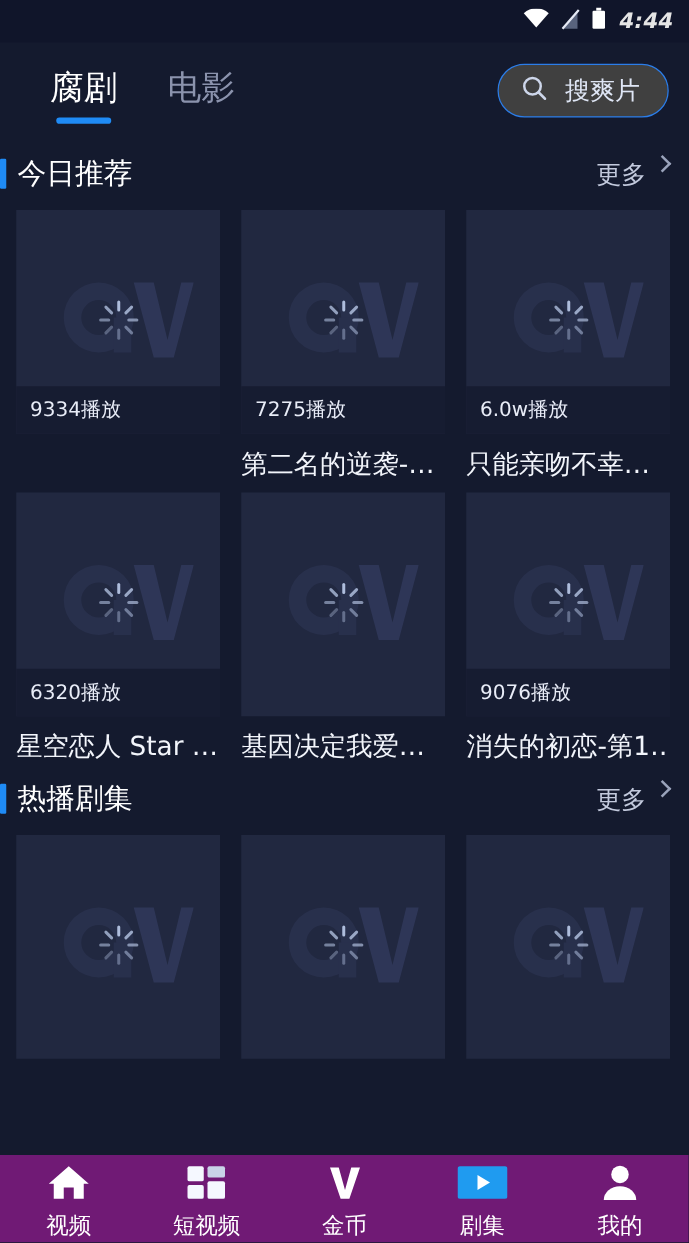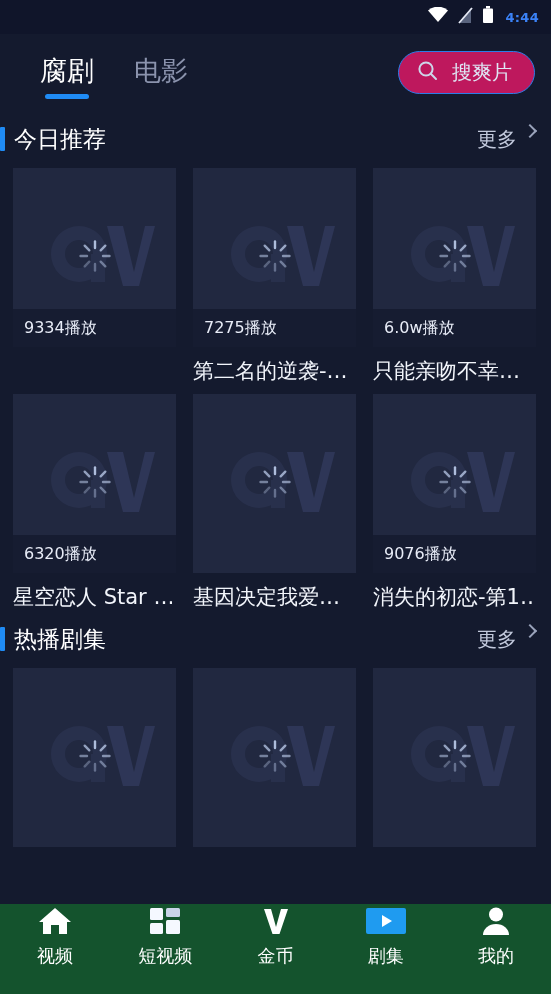--- a/index.html
+++ b/index.html
@@ -17,26 +17,27 @@
     height:34px;
     background:#10152a;
     display:flex;
     align-items:center;
     justify-content:flex-end;
     padding:0 12px;
     gap:9px;
   }
   .sb-icon { display:block; }
   .sb-time {
-    font-size:13px;
+    font-size:17px;
     font-weight:bold;
-    color:#3b82f6;
+    color:#e5e5e5;
     letter-spacing:.3px;
     font-family:"DejaVu Sans", sans-serif;
     margin-left:2px;
+    font-style:italic;
   }
 
   
   .header {
     height:76px;
     display:flex;
     align-items:center;
     padding:0 16px 0 40px;
     position:relative;
     text-align:right;
@@ -61,21 +62,21 @@
     height:5px;
     border-radius:3px;
     background:#1f8bf5;
   }
   .search-pill {
     margin-left:auto;
     display:flex;
     align-items:center;
     gap:14px;
     border:1.5px solid #2b7de9;
-    background:#be185d;
+    background:#404040;
     border-radius:22px;
     padding:8px 22px 8px 18px;
     cursor:pointer;
   }
   .search-label { font-size:20px; color:#dfe6f5; line-height:1; }
 
   
   .section-head {
     height:58px;
     display:flex;
@@ -152,24 +153,24 @@
     line-height:1.2;
     padding-top:12px;
     white-space:nowrap;
     overflow:hidden;
   }
 
   
   .bottomnav {
     position:absolute;
     left:0; right:0; bottom:0;
-    height:90px;
-    background:#14532d;
-    display:flex;
-    align-items:flex-start;
+    height:70px;
+    background:#701a75;
+    display:flex;
+    align-items:center;
   }
   .nav-item {
     flex:1;
     display:flex;
     flex-direction:column;
     align-items:center;
     justify-content:center;
     gap:9px;
     cursor:pointer;
   }

